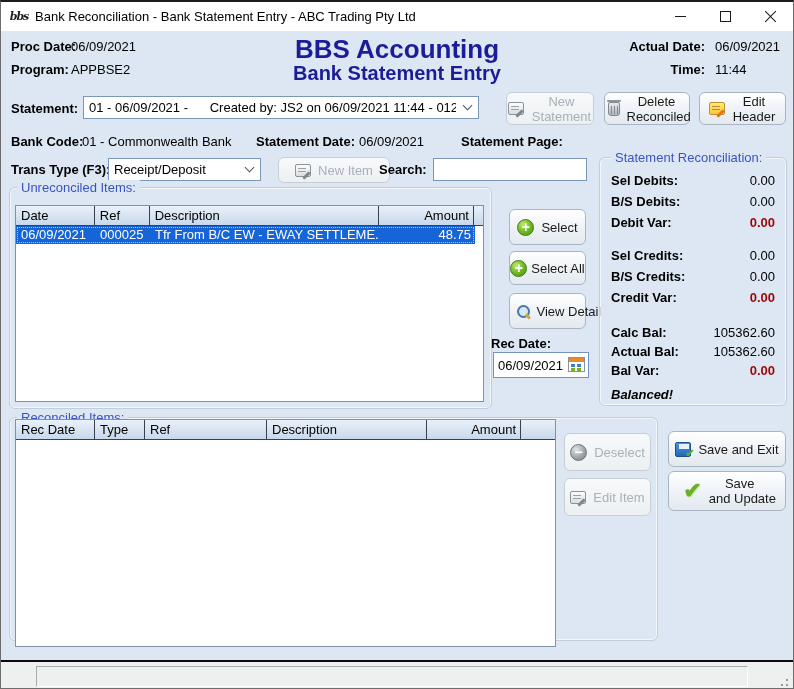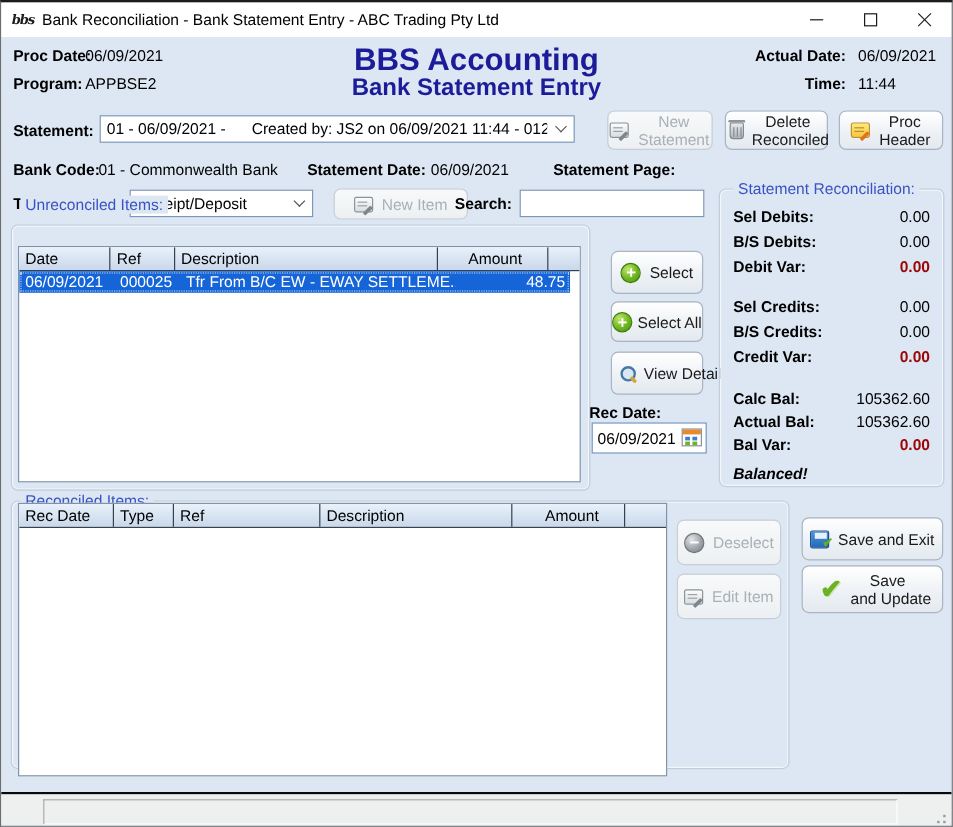--- a/index.html
+++ b/index.html
@@ -111,21 +111,21 @@
     position:absolute; border:1px solid #c1cdda; border-radius:6px;
     box-shadow:inset 0 0 0 1px rgba(255,255,255,.65);
   }
   .group-label {
     position:absolute; background:#dde7f3; padding:0 4px; color:#3a53c4; font-size:13px; white-space:nowrap;text-align:right;
   }
 
   
   .table { position:absolute; background:#fff; border:1px solid #7f93a8; overflow:hidden; }
   .thead { display:flex; height:20px; background:linear-gradient(#e9f1fa,#c8d8eb); border-bottom:1px solid #39424c; }
-  .th { font-size:13px; color:#000; padding:2px 21px 0 5px; border-right:1px solid #39424c; overflow:hidden; white-space:nowrap; }
+  .th { font-size:13px; color:#000; padding:2px 4px 0 5px; border-right:1px solid #39424c; overflow:hidden; white-space:nowrap; }
   .th.num { text-align:right; }
   .th.filler { border-right:none; }
   .trow { display:flex; height:18px; }
   .trow.selected { background:#1565d8; color:#fff; outline:1px dotted #a9cbf2; outline-offset:-2px; }
   .td { font-size:13px; padding:1px 4px 0 5px; overflow:hidden; white-space:nowrap; }
   .td.num { text-align:right; }
 
   
   .recon-row { position:absolute; left:11px; right:11px; height:16px; }
   .recon-row .rl { position:absolute; left:0; font-weight:bold; color:#000; }
@@ -186,21 +186,21 @@
     <div class="btn disabled" style="left:505px; top:61px; width:88px; height:33px">
       <span class="ic-doc"></span>
       <span style="width:62px">New Statement</span>
     </div>
     <div class="btn" style="left:603px; top:61px; width:86px; height:33px">
       <span class="ic-trash"></span>
       <span style="width:60px">Delete Reconciled</span>
     </div>
     <div class="btn" style="left:698px; top:61px; width:87px; height:33px">
       <span class="ic-doc yellow"></span>
-      <span style="width:45px">Proc Header</span>
+      <span style="width:45px">Edit Header</span>
     </div>
 
     <span class="lbl" style="left:10px;  top:103px">Bank Code:</span>
     <span class="val" style="left:81px;  top:103px">01 - Commonwealth Bank</span>
     <span class="lbl" style="left:255px; top:103px">Statement Date:</span>
     <span class="val" style="left:358px; top:103px">06/09/2021</span>
     <span class="lbl" style="left:460px; top:103px">Statement Page:</span>
     <span class="val" style="left:565px; top:103px"></span>
 
     <span class="lbl" style="left:10px; top:131px">Trans Type (F3):</span>
@@ -209,21 +209,21 @@
       <span class="chev"></span>
     </div>
     <div class="btn disabled" style="left:277px; top:126px; width:112px; height:26px">
       <span class="ic-doc"></span>
       <span>New Item</span>
     </div>
     <span class="lbl" style="left:378px; top:131px">Search:</span>
     <input class="tbox" style="left: 432px; top: 127px; width: 154px; height: 23px;" value="">
 
     <div class="group" style="left:8px; top:156px; width:483px; height:222px"></div>
-    <span class="group-label" style="left:16px; top:132px">Unreconciled Items:</span>
+    <span class="group-label" style="left:16px; top:149px">Unreconciled Items:</span>
 
     <div class="table" style="left:14px; top:174px; width:469px; height:197px">
       <div class="thead">
         <div class="th" style="width:79px">Date</div>
         <div class="th" style="width:55px">Ref</div>
         <div class="th" style="width:230px">Description</div>
         <div class="th num" style="width:95px">Amount</div>
         <div class="th filler" style="flex:1"></div>
       </div>
       <div class="trow selected" style="width:459px">

